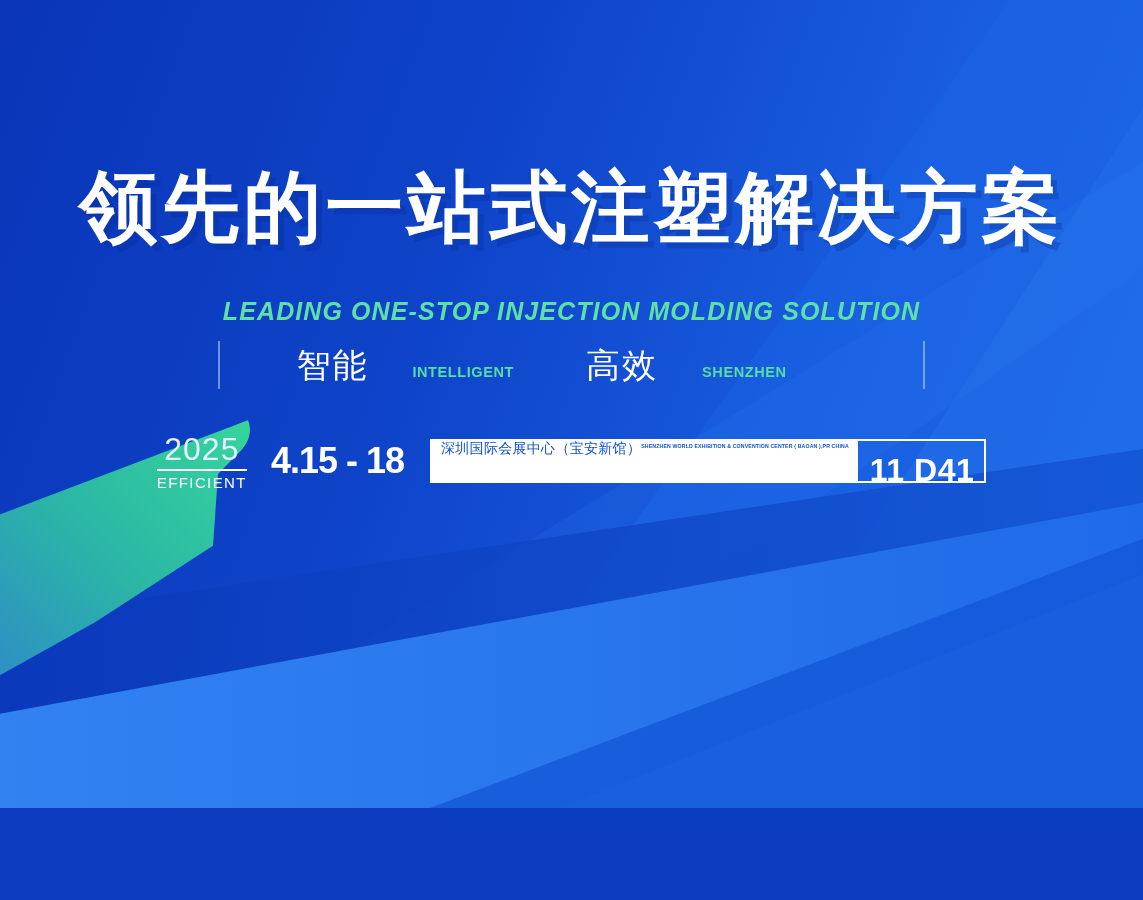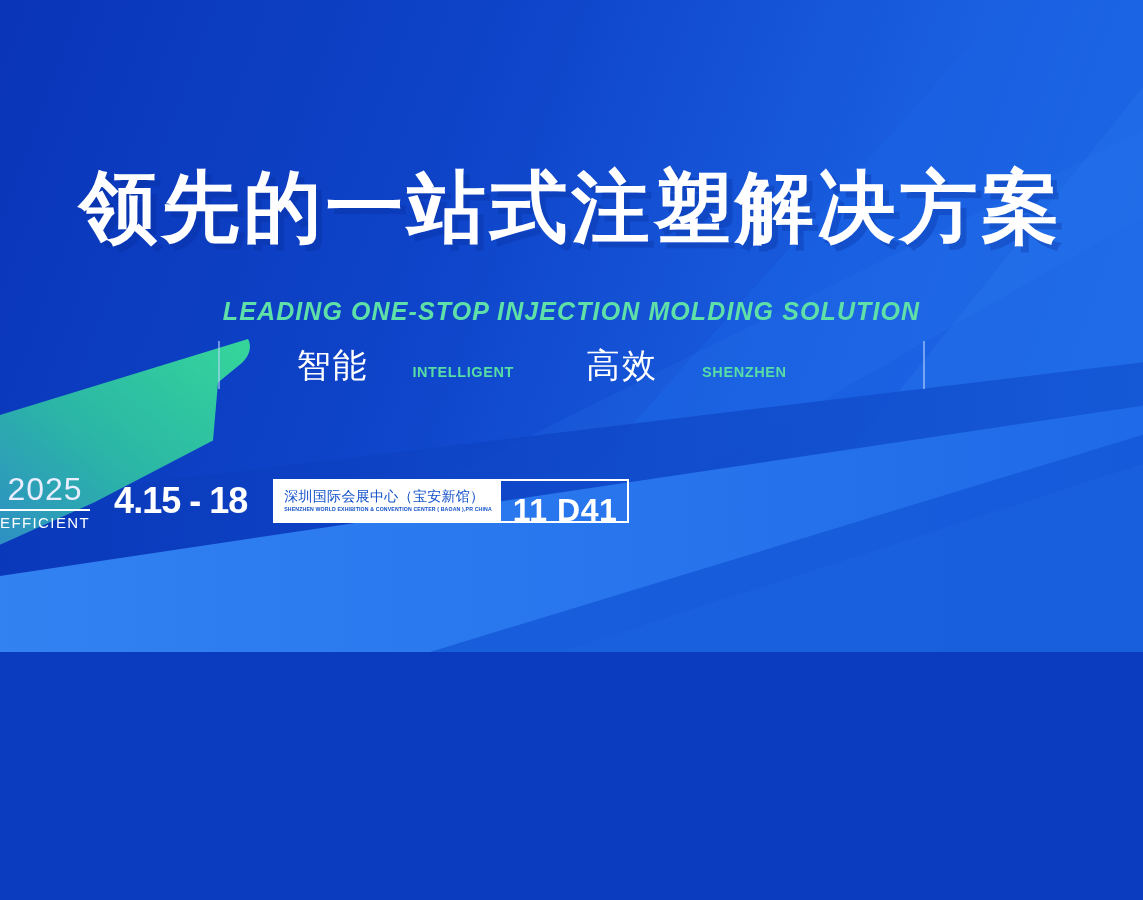--- a/index.html
+++ b/index.html
@@ -6,21 +6,21 @@
     margin: 0;
     padding: 0;
     background: #0b3cbf;
   }
   body {
     font-family: "Liberation Sans", sans-serif;
   }
   .banner {
     position: relative;
     width: 1143px;
-    height: 652px;
+    height: 808px;
     overflow: hidden;
     background: linear-gradient(110deg, #0a35b8 0%, #0e44c9 38%, #1a5ee0 70%, #2173ea 100%);
   }
 
   
   .bg-layer { position: absolute; inset: 0; pointer-events: none; }
   .bg-layer svg { display: block; width: 100%; height: 100%; }
 
   
   .content {
@@ -104,21 +104,21 @@
 
   
   .event-bar {
     position: absolute;
     left: 0;
     right: 0;
     top: 430px;
     height: 62px;
     display: flex;
     align-items: center;
-    margin-top: 40px;
+    justify-content: center;
   }
   .chinaplas {
     flex: 0 0 auto;
     color: #ffffff;
     text-align: center;
     line-height: 1;
     margin-right: 24px;
   }
   .cp-year {
     font-size: 32px;
@@ -150,21 +150,21 @@
     flex: 0 0 auto;
     display: flex;
     align-items: stretch;
     height: 44px;
     border: 2px solid #ffffff;
     box-sizing: border-box;
   }
   .venue {
     background: #ffffff;
     display: flex;
-    flex-direction: column;
+    flex-direction: row;
     justify-content: center;
     padding: 0 9px;
   }
   .venue-cn {
     color: #1150c8;
     font-size: 14px;
     letter-spacing: 0.3px;
     line-height: 1.1;
     white-space: nowrap;
   }

